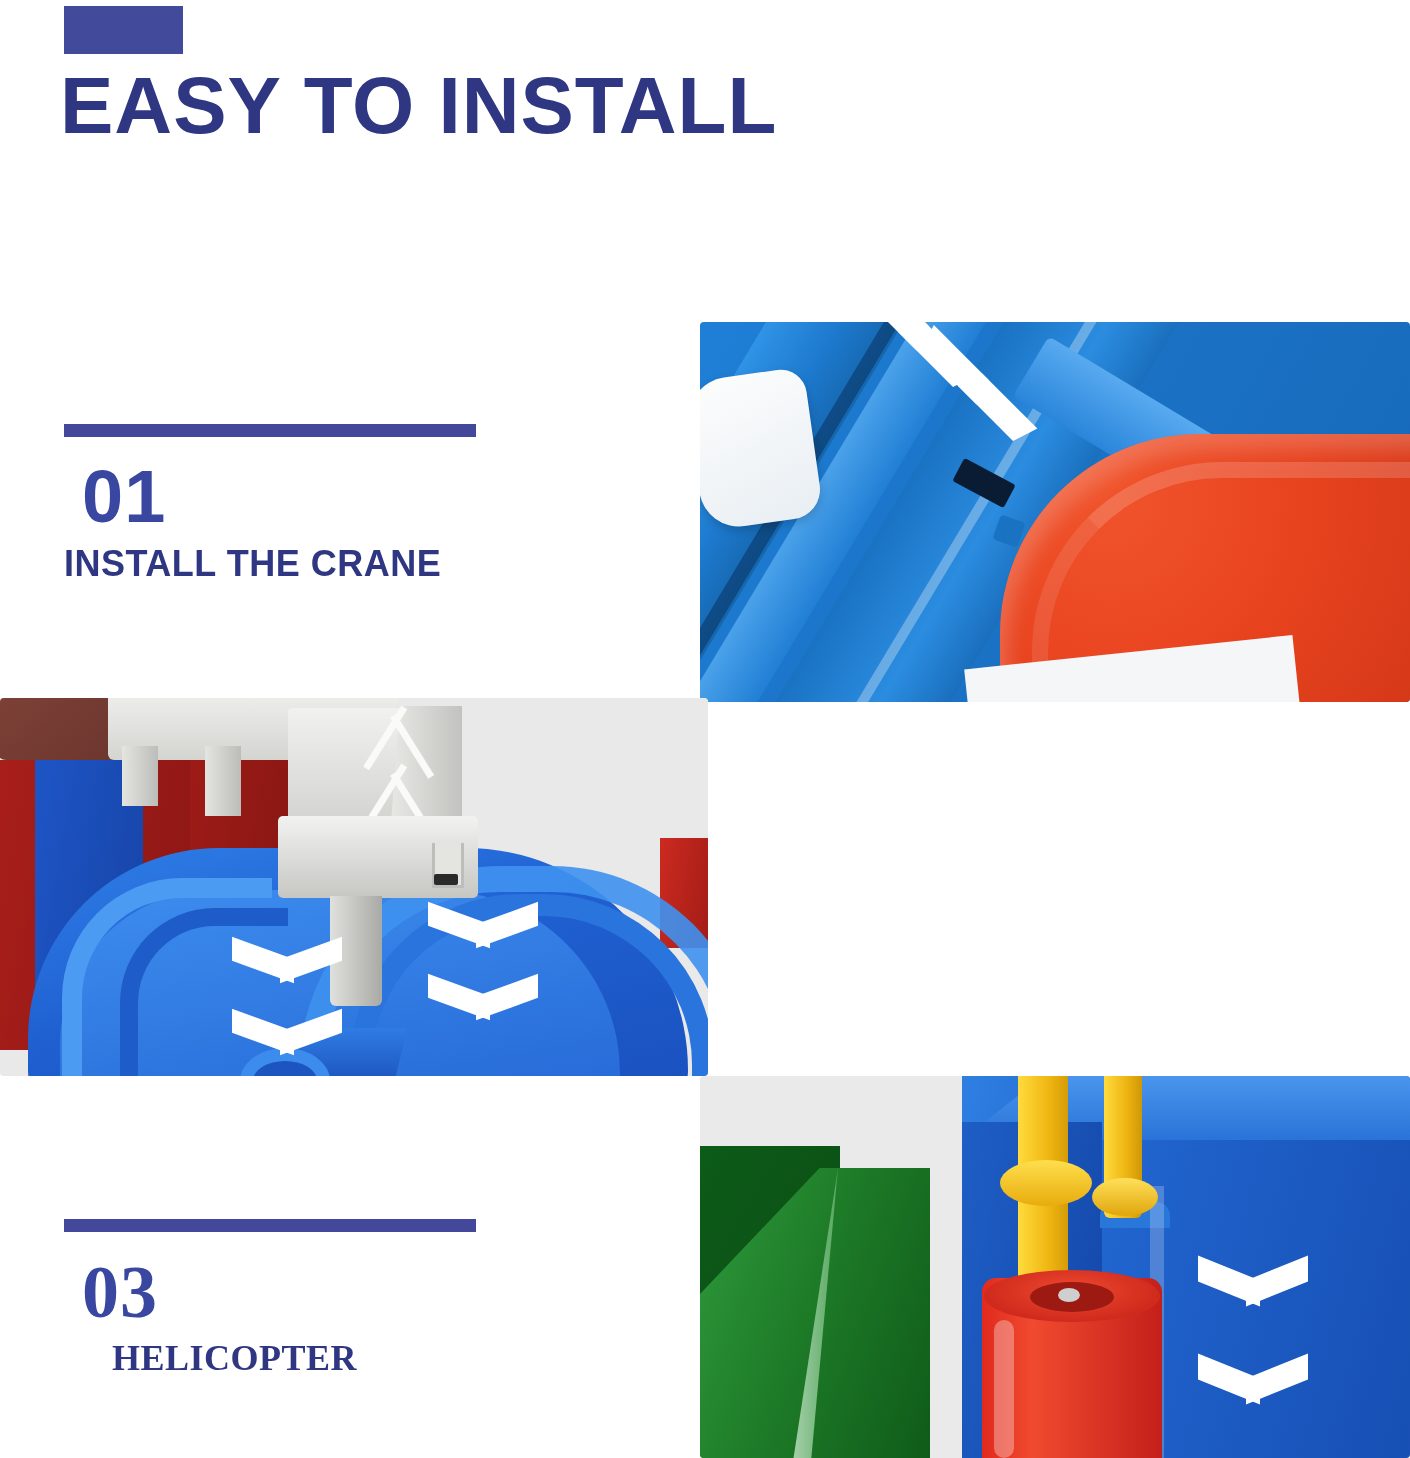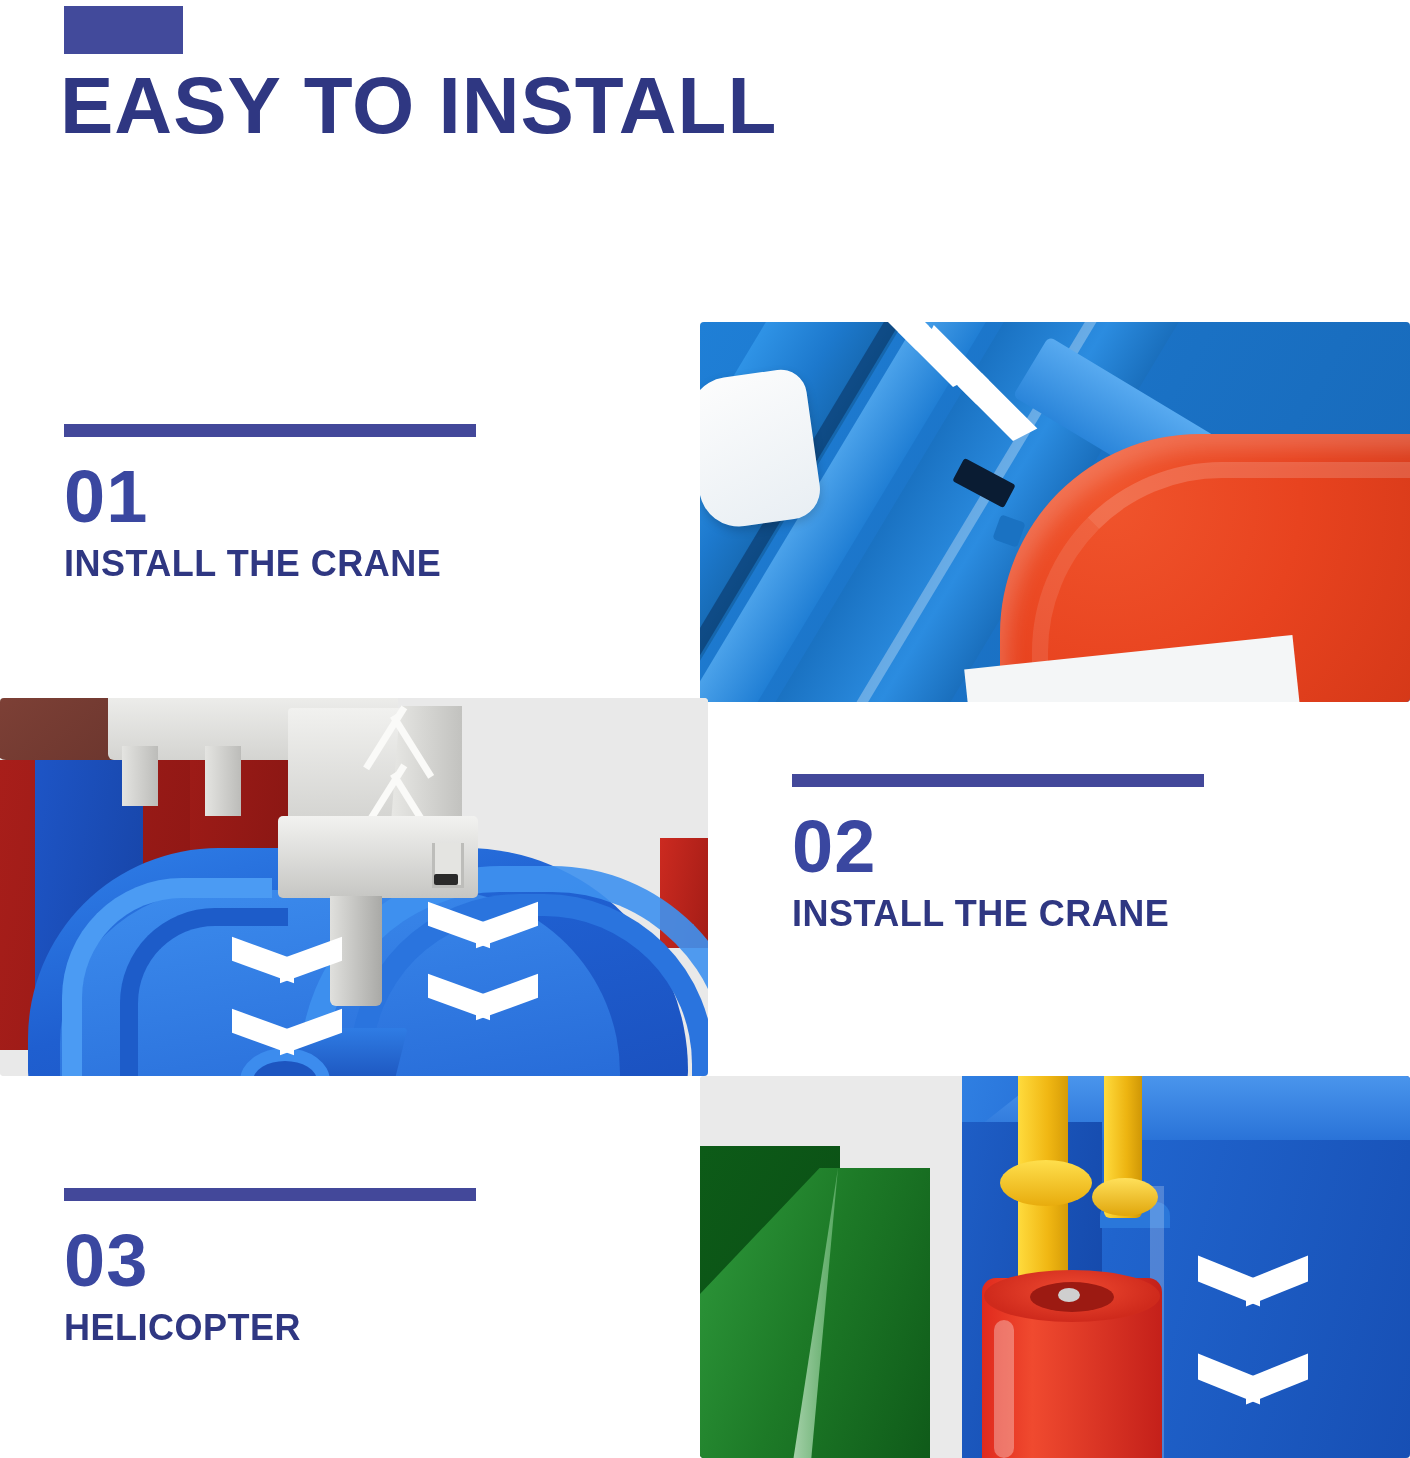--- a/index.html
+++ b/index.html
@@ -48,34 +48,35 @@
     height: 13px;
     background: #43489a;
     margin-bottom: 26px;
   }
   .step-number {
     font-size: 74px;
     font-weight: 700;
     color: #3a47a0;
     line-height: 0.92;
     letter-spacing: 1px;
+    margin-left: 18px;
   }
   .step-label {
     margin-top: 12px;
     font-size: 36px;
     font-weight: 700;
     color: #2f3782;
     letter-spacing: 0.5px;
     line-height: 1.15;
   }
-  .step-label .l2 { display: block; }
+  .step-label .l2 { display: block; margin-left: 48px; }
 
   #step-1 { left: 64px; top: 424px; width: 412px; }
   #step-2 { left: 792px; top: 774px; width: 412px; }
-  #step-3 { left: 64px; top: 1188px; width: 412px; }
+  #step-3 { left: 64px; top: 1219px; width: 412px; font-family: Liberation Serif, serif; }
 
   
   .panel {
     position: absolute;
     overflow: hidden;
     border-radius: 4px;
   }
   #panel-1 { left: 700px; top: 322px; width: 710px; height: 380px; }
   #panel-2 { left: 0px;   top: 698px; width: 708px; height: 378px; }
   #panel-3 { left: 700px; top: 1076px; width: 710px; height: 382px; }
@@ -533,27 +534,20 @@
         <i style="width:62px;height:24px;transform:skewY(20deg);left:0;top:0"></i>
         <i style="width:62px;height:24px;transform:skewY(-20deg);left:48px;top:0"></i>
       </div>
       <div class="chev" style="left:428px;top:287px">
         <i style="width:62px;height:24px;transform:skewY(20deg);left:0;top:0"></i>
         <i style="width:62px;height:24px;transform:skewY(-20deg);left:48px;top:0"></i>
       </div>
     </div>
   </div>
 
-  <div class="step" id="step-2">
-    <div class="step-rule"></div>
-    <div class="step-number">02</div>
-    <div class="step-label">
-      <span>INSTALL THE CRANE</span>
-    </div>
-  </div>
 
   <div class="panel" id="panel-3">
     <div class="panel-inner">
       <div class="p3-bg"></div>
       <div class="p3-yellow-peek"></div>
       <div class="p3-green-dark"></div>
       <div class="p3-green-fin"></div>
       <div class="p3-green-edge"></div>
 
       <div class="p3-blue-body"></div>

